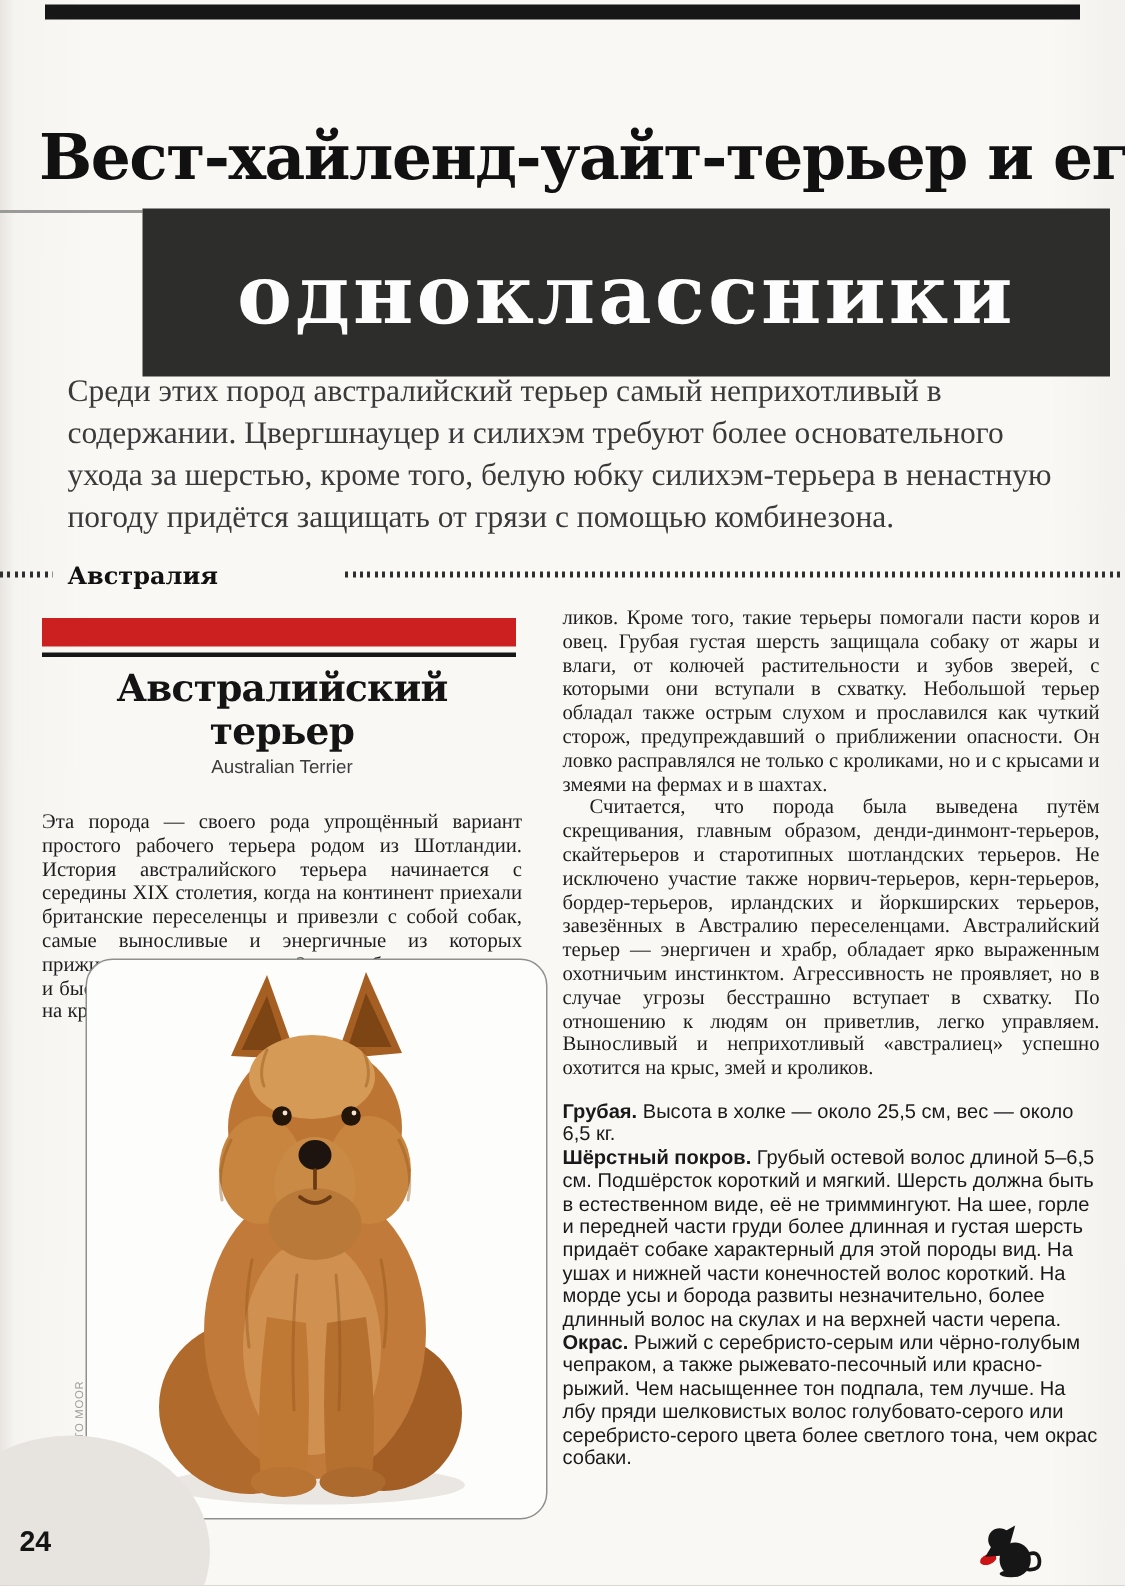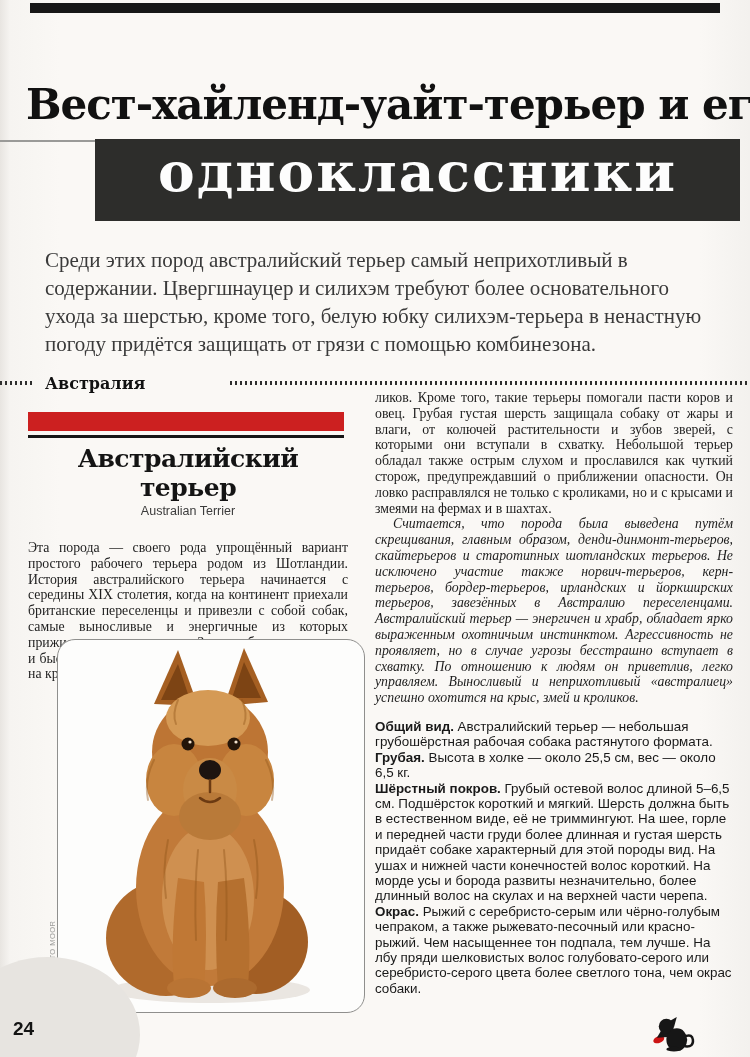--- a/index.html
+++ b/index.html
@@ -11,22 +11,22 @@
   }
   .top-bar{position:absolute;left:30px;top:3px;width:690px;height:10px;background:#171717;}
   .fold-line{position:absolute;left:0;top:140px;width:95px;height:2px;background:#9a9a98;}
 
   .headline{
     position:absolute;left:26px;top:80px;width:700px;margin:0;
     font-family:"DejaVu Serif",serif;font-weight:700;
     font-size:42px;letter-spacing:-1px;color:#111;white-space:nowrap;
   }
   .banner{
-    position:absolute;left:95px;top:139px;width:645px;height:82px;
-    background:#2d2d2b;display:flex;justify-content:center;
+    position:absolute;left:95px;top:139px;width:645px;height:112px;
+    background:#2d2d2b;display:flex;align-items:center;justify-content:center;
   }
   .banner-text{
     font-family:"DejaVu Serif",serif;font-weight:700;font-size:55px;
     color:#fdfdfd;letter-spacing:2px;white-space:nowrap;
   }
   .intro{
     position:absolute;left:45px;top:246px;width:660px;margin:0;
     font-family:Liberation Serif, serif;font-size:21px;line-height:28px;color:#3a3a3a;
   }
   .rubric-row{
@@ -48,22 +48,22 @@
     margin:6px 0 0 0;text-align:center;font-family:"DejaVu Serif",serif;
     font-weight:700;font-size:25px;color:#141414;letter-spacing:-0.5px;
   }
   .article-subtitle{
     margin:2px 0 22px 0;text-align:center;font-family:"Liberation Sans",sans-serif;
     font-size:12.5px;color:#3c3c3c;
   }
   .body-text{
     margin:0;font-size:13.8px;line-height:15.8px;text-align:justify;color:#1d1d1d;
   }
-  .col-right{position:absolute;left:375px;top:390px;width:358px;}
-  .col-right .body-text + .body-text{text-indent:18px;font-style:italic;}
+  .col-right{position:absolute;left:375px;top:404px;width:358px;}
+  .col-right .body-text + .body-text{text-indent:18px;}
 
   .std-block{margin-top:13px;font-family:"Liberation Sans",sans-serif;
     font-size:13.4px;line-height:15.4px;color:#191919;}
   .std-block p{margin:0;}
   .std-label{font-weight:700;}
 
   .photo-frame{
     position:absolute;left:57px;top:639px;width:306px;height:372px;
     background:#fdfdfc;border:1.5px solid #8f8f8d;border-radius:18px;
   }
@@ -153,21 +153,20 @@
     </svg>
     <span class="photo-credit">ФОТО MOOR</span>
   </div>
 
   <div class="col-right">
     <p class="body-text">ликов. Кроме того, такие терьеры помогали пасти коров и овец. Грубая густая шерсть защищала собаку от жары и влаги, от колючей растительности и зубов зверей, с которыми они вступали в схватку. Небольшой терьер обладал также острым слухом и прославился как чуткий сторож, предупреждавший о приближении опасности. Он ловко расправлялся не только с кроликами, но и с крысами и змеями на фермах и в шахтах.</p>
     <p class="body-text">Считается, что порода была выведена путём скрещивания, главным образом, денди-динмонт-терьеров, скайтерьеров и старотипных шотландских терьеров. Не исключено участие также норвич-терьеров, керн-терьеров, бордер-терьеров, ирландских и йоркширских терьеров, завезённых в Австралию переселенцами. Австралийский терьер — энергичен и храбр, обладает ярко выраженным охотничьим инстинктом. Агрессивность не проявляет, но в случае угрозы бесстрашно вступает в схватку. По отношению к людям он приветлив, легко управляем. Выносливый и неприхотливый «австралиец» успешно охотится на крыс, змей и кроликов.</p>
 
     <div class="std-block">
 
-        <p><span class="std-label">Общий вид.</span><span> Австралийский терьер — небольшая грубошёрстная рабочая собака растянутого формата.</span></p>
 
         <p><span class="std-label">Грубая.</span><span> Высота в холке — около 25,5 см, вес — около 6,5 кг.</span></p>
 
         <p><span class="std-label">Шёрстный покров.</span><span> Грубый остевой волос длиной 5–6,5 см. Подшёрсток короткий и мягкий. Шерсть должна быть в естественном виде, её не триммингуют. На шее, горле и передней части груди более длинная и густая шерсть придаёт собаке характерный для этой породы вид. На ушах и нижней части конечностей волос короткий. На морде усы и борода развиты незначительно, более длинный волос на скулах и на верхней части черепа.</span></p>
 
         <p><span class="std-label">Окрас.</span><span> Рыжий с серебристо-серым или чёрно-голубым чепраком, а также рыжевато-песочный или красно-рыжий. Чем насыщеннее тон подпала, тем лучше. На лбу пряди шелковистых волос голубовато-серого или серебристо-серого цвета более светлого тона, чем окрас собаки.</span></p>
       </div>
   </div>
 
   <div class="corner-blob"></div>

